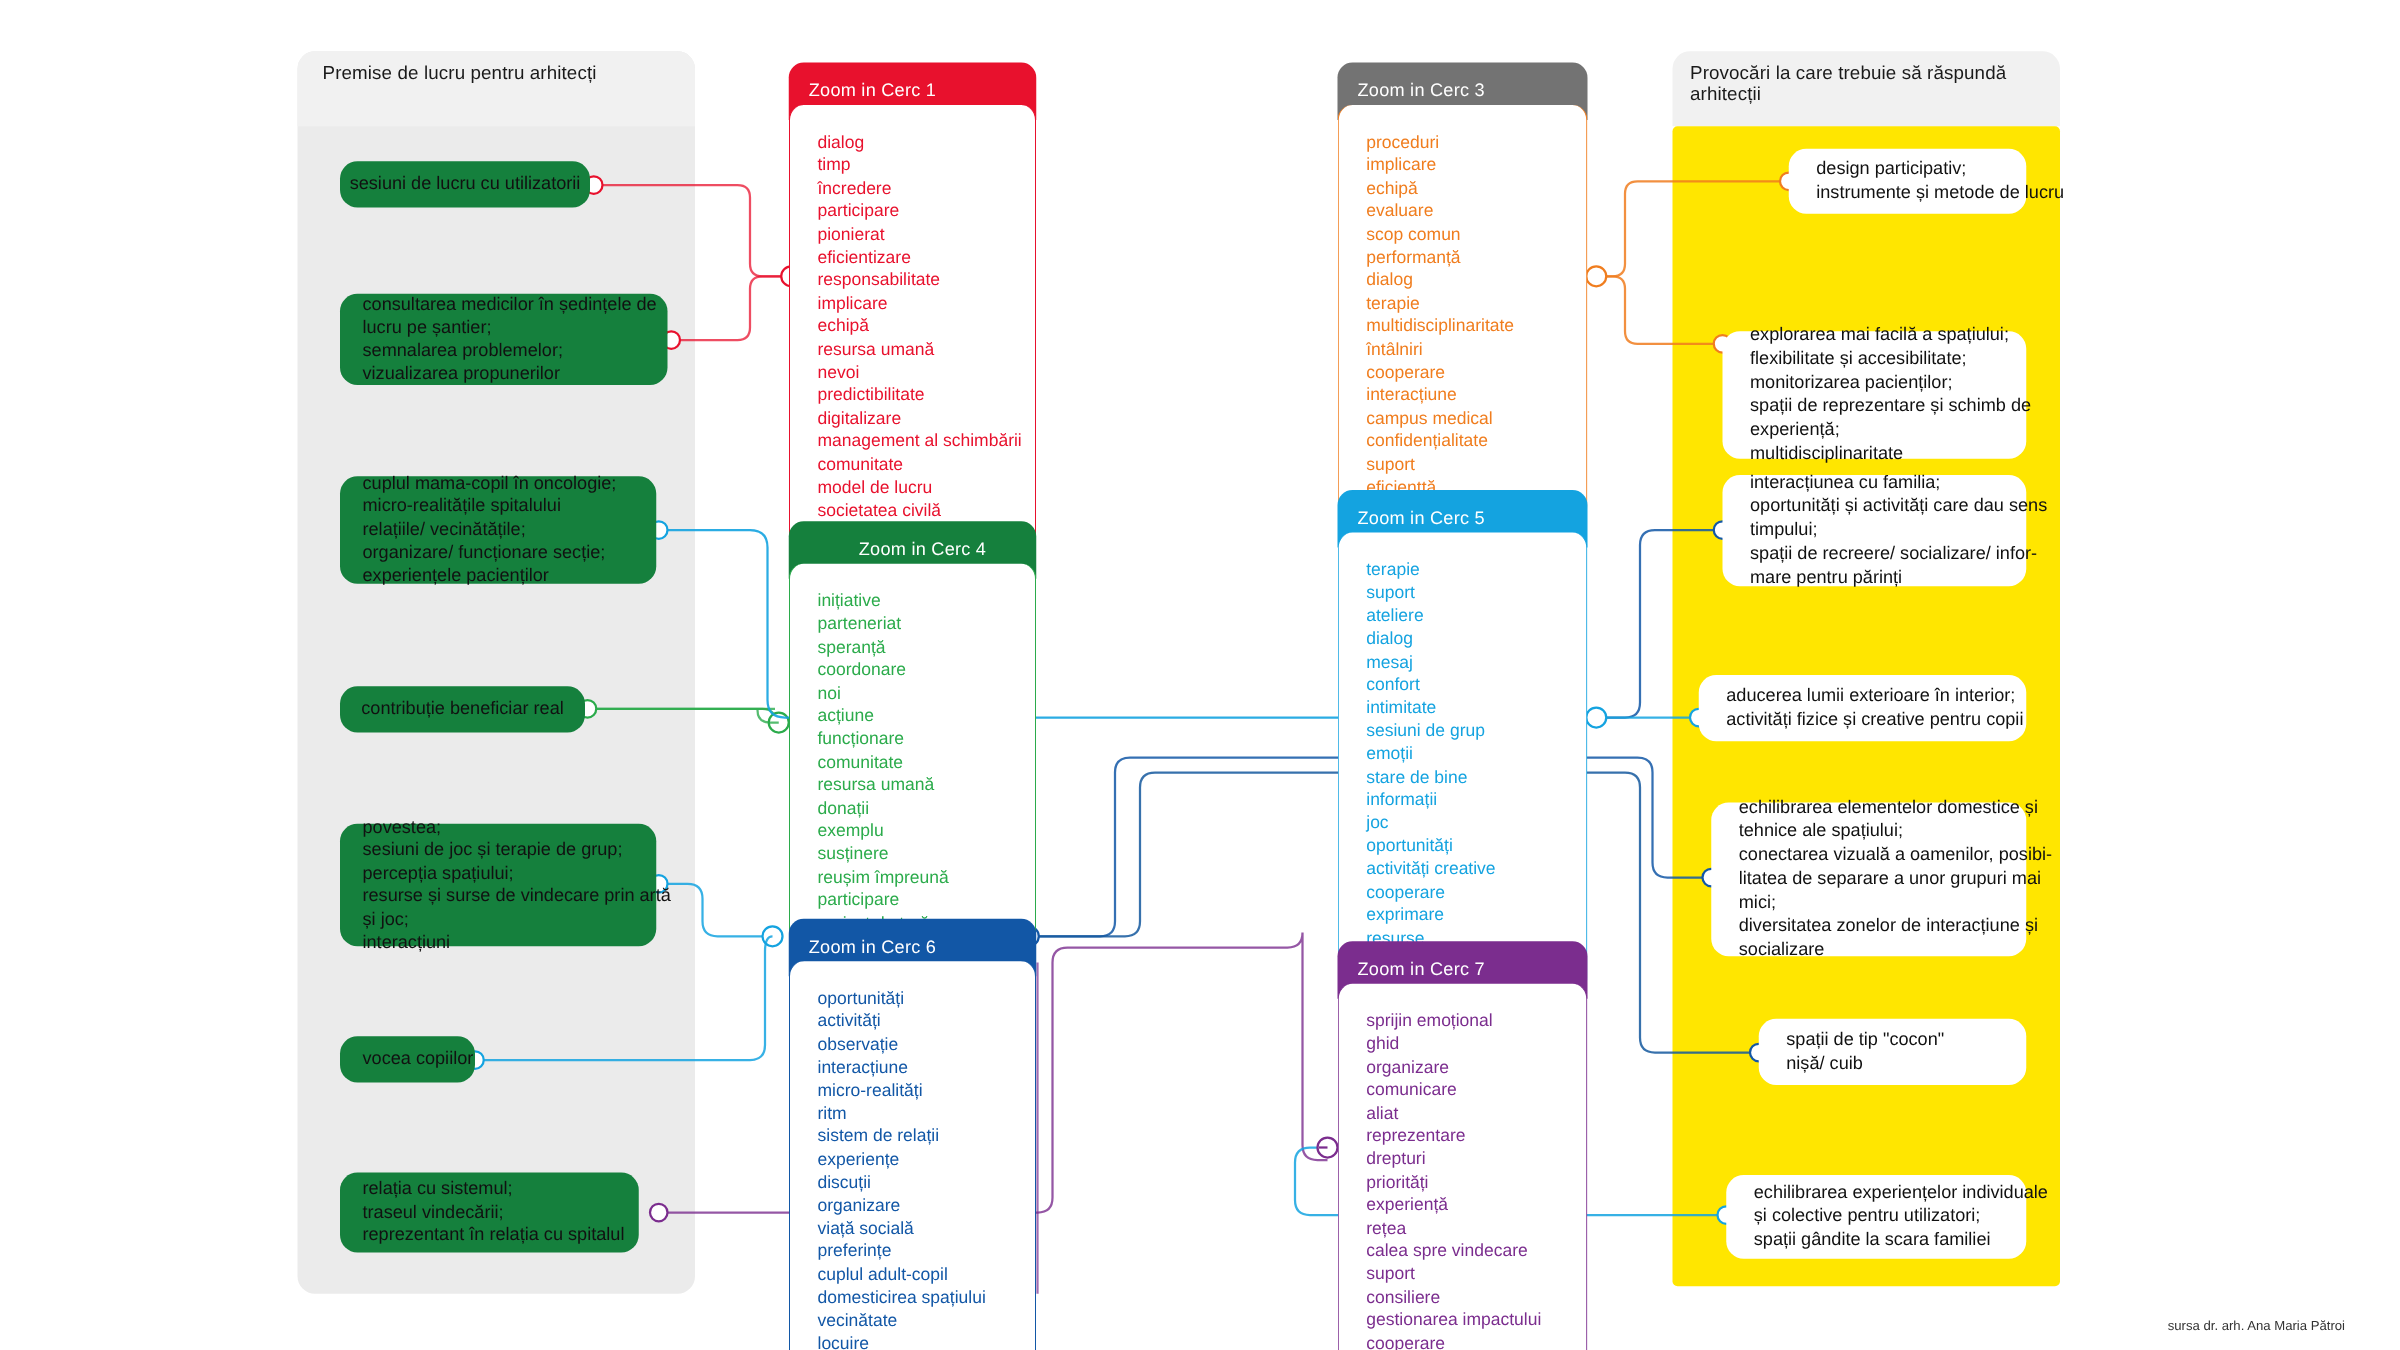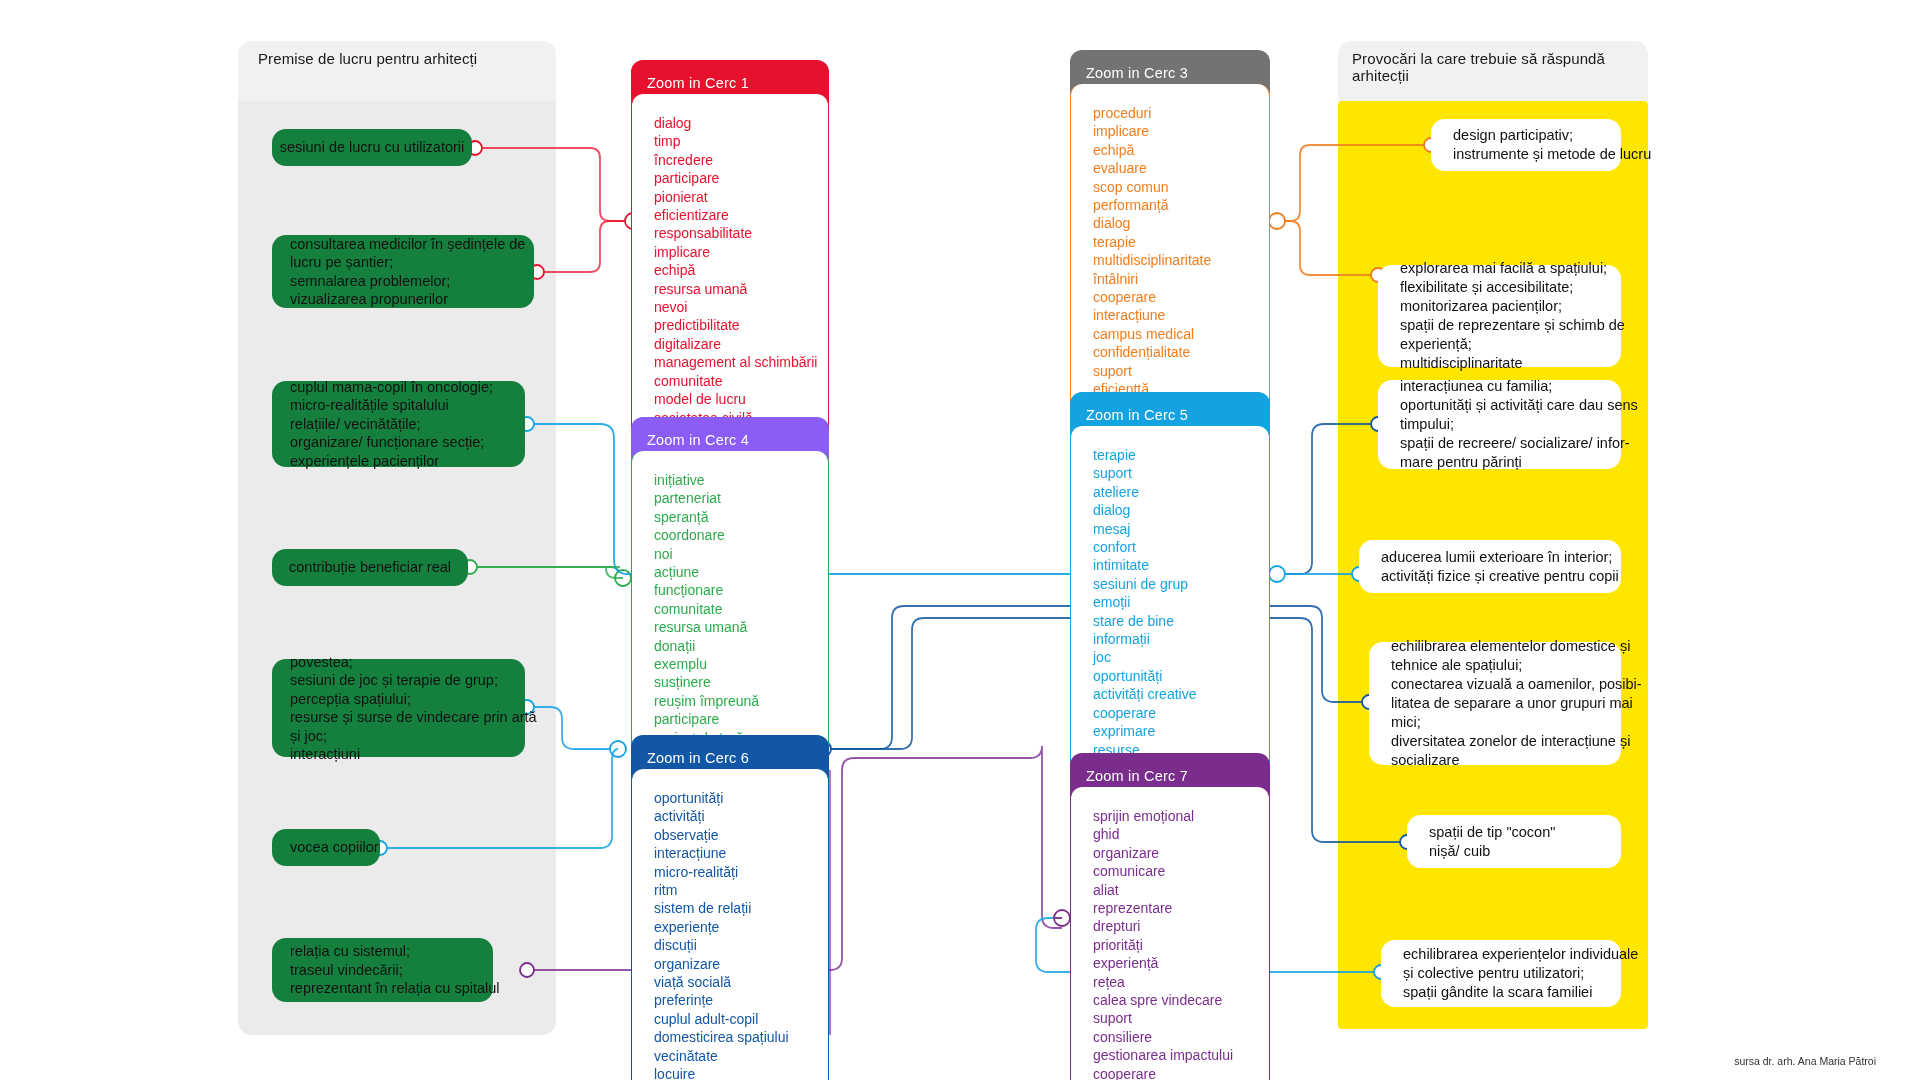--- a/index.html
+++ b/index.html
@@ -187,21 +187,21 @@
       <span>interacțiuni</span>
     </div>
   </div>
 
   <div class="abs pill" style="left:272px;top:829px;width:108px;height:37px;">
     <div class="lines">
       <span>vocea copiilor</span>
     </div>
   </div>
 
-  <div class="abs pill" style="left:272px;top:938px;width:221px;height:64px;">
+  <div class="abs pill" style="left:272px;top:938px;width:239px;height:64px;">
     <div class="lines">
       <span>relația cu sistemul;</span>
       <span>traseul vindecării;</span>
       <span>reprezentant în relația cu spitalul</span>
     </div>
   </div>
 
   <div class="abs callout" style="left:1431px;top:119px;width:190px;height:52px;">
     <div class="lines">
       <span>design participativ;</span>
@@ -257,21 +257,21 @@
   </div>
 
   <div class="abs callout" style="left:1381px;top:940px;width:240px;height:67px;">
     <div class="lines">
       <span>echilibrarea experiențelor individuale</span>
       <span>și colective pentru utilizatori;</span>
       <span>spații gândite la scara familiei</span>
     </div>
   </div>
 
-  <div class="abs card" style="left:631px;top:60px;width:198px;">
+  <div class="abs card" style="left:631px;top:50px;width:198px;">
     <div class="card-head" style="background:#e8112d;">
       <span>Zoom in Cerc 1</span>
     </div>
     <div class="card-body" style="border-color:#e8112d;color:#e8112d;">
       <span>dialog</span>
       <span>timp</span>
       <span>încredere</span>
       <span>participare</span>
       <span>pionierat</span>
       <span>eficientizare</span>
@@ -308,21 +308,21 @@
       <span>cooperare</span>
       <span>interacțiune</span>
       <span>campus medical</span>
       <span>confidențialitate</span>
       <span>suport</span>
       <span>eficiențtă</span>
     </div>
   </div>
 
   <div class="abs card" style="left:631px;top:417px;width:198px;">
-    <div class="card-head" style="background:#8b5cf6;">
+    <div class="card-head" style="background:#15803d;justify-content:center;">
       <span>Zoom in Cerc 4</span>
     </div>
     <div class="card-body" style="border-color:#2bab4b;color:#2bab4b;">
       <span>inițiative</span>
       <span>parteneriat</span>
       <span>speranță</span>
       <span>coordonare</span>
       <span>noi</span>
       <span>acțiune</span>
       <span>funcționare</span>

